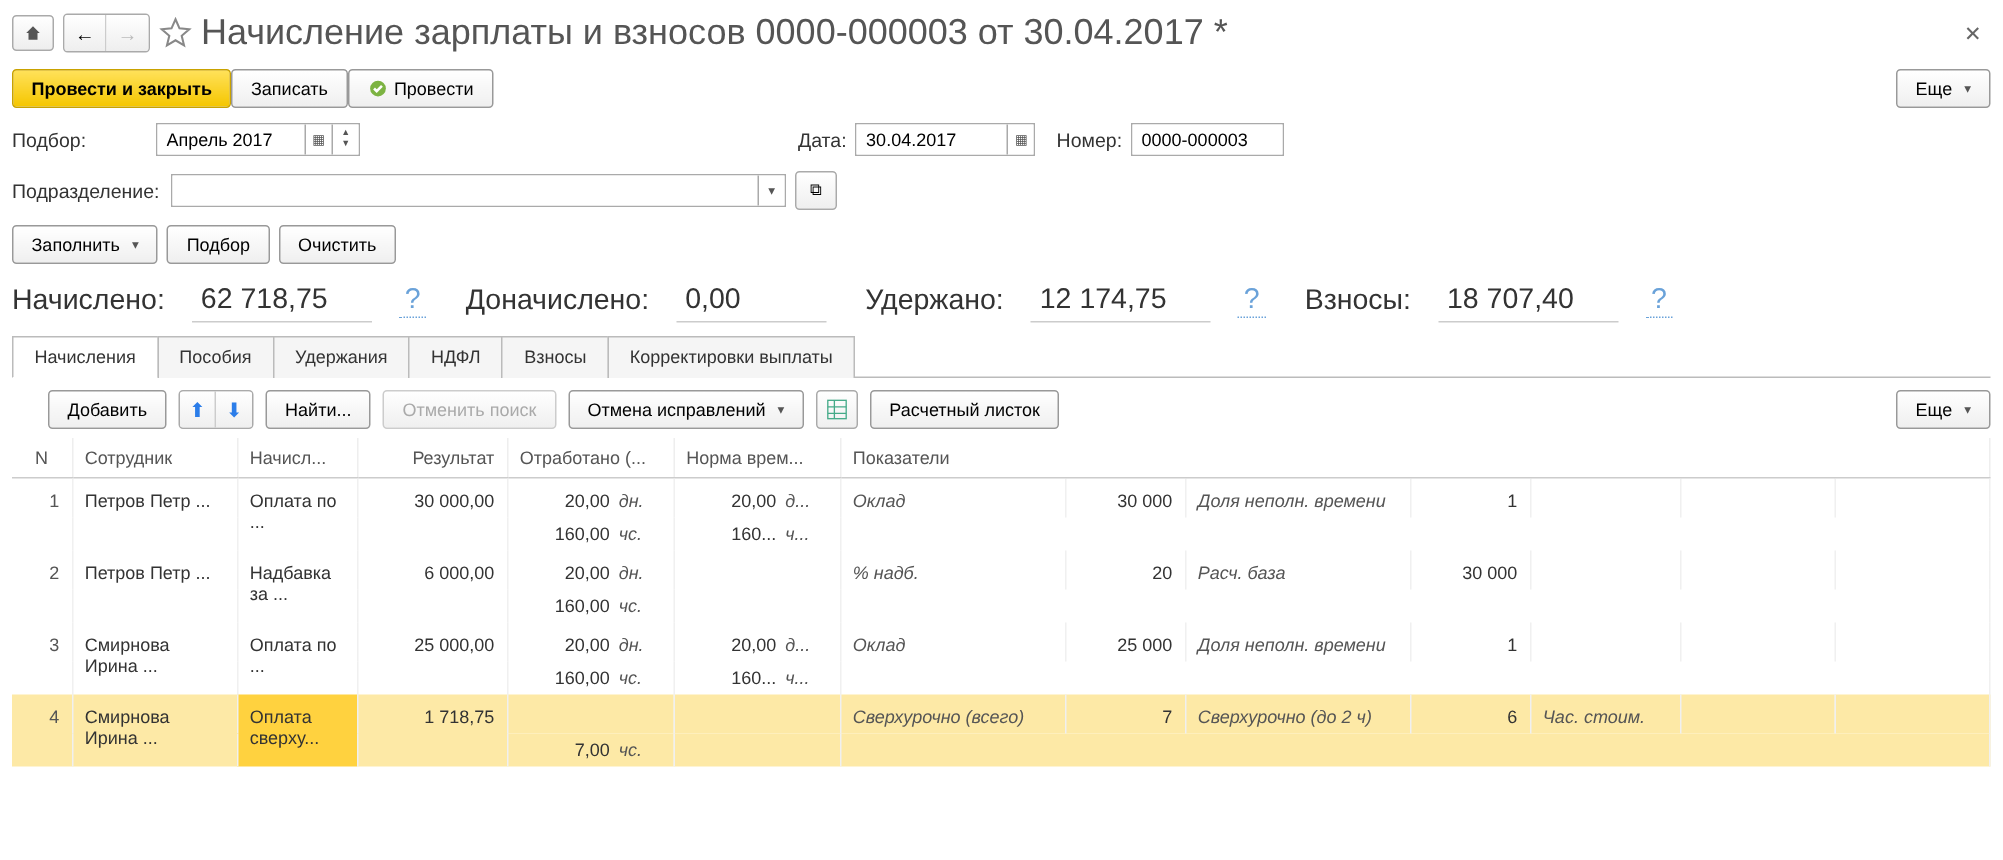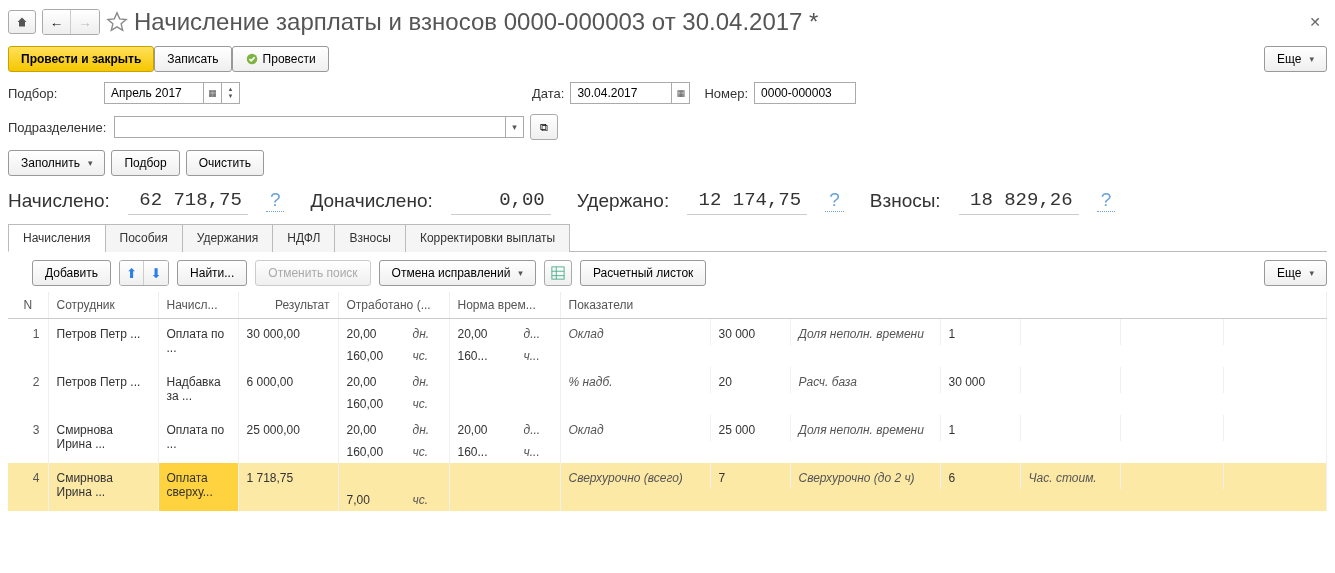--- a/index.html
+++ b/index.html
@@ -19,37 +19,37 @@
 .toolbar-left { display: flex; gap: 0; }
 .dd-arrow::after { content: "▾"; font-size: 9px; margin-left: 4px; color: #555; }
 .form-row { display: flex; align-items: center; gap: 6px; margin-bottom: 10px; }
 .form-label { font-size: 13px; color: #333; }
 .field-wrap { display: flex; align-items: stretch; border: 1px solid #aaa; }
 .field-wrap input { border: none; padding: 3px 6px; font-size: 12px; outline: none; }
 .field-wrap .fbtn { border-left: 1px solid #aaa; width: 18px; display: flex; align-items: center; justify-content: center; background: #fff; cursor: pointer; font-size: 9px; color: #555; }
 .subdiv-row { display: flex; align-items: center; gap: 6px; margin-bottom: 10px; }
 .subdiv-field { flex: 0 0 410px; }
 .totals-row { display: flex; align-items: center; gap: 18px; margin-bottom: 8px; font-size: 19px; }
-.totals-row .val { width: 120px; display: inline-block; text-align: right; padding: 3px 6px; border-bottom: 1px solid #ccc; font-family: Liberation Mono, monospace; }
+.totals-row .val { width: 120px; display: inline-block; text-align: left; padding: 3px 6px; border-bottom: 1px solid #ccc; }
 .help-icon { color: #6aa2d9; cursor: pointer; padding: 0 4px; border-bottom: 1px dotted #6aa2d9; }
 .tabs { display: flex; border-bottom: 1px solid #bbb; margin-bottom: 8px; }
 .tab { padding: 6px 14px; border: 1px solid #bbb; border-bottom: none; margin-right: -1px; background: #f5f5f5; cursor: pointer; position: relative; top: 1px; font-size: 12px; }
 .tab.active { background: #fff; border-bottom: 1px solid #fff; }
 .tab-toolbar { display: flex; align-items: center; gap: 8px; margin-bottom: 6px; padding-left: 24px; }
 .tab-toolbar .group { display: flex; gap: 0; border: 1px solid #aaa; border-radius: 3px; overflow: hidden; }
 .tab-toolbar .group .ibtn { width: 24px; height: 24px; border: none; border-right: 1px solid #ccc; background: linear-gradient(#fff,#efefef); display: flex; align-items: center; justify-content: center; cursor: pointer; }
 .tab-toolbar .group .ibtn:last-child { border-right: none; }
 .ibtn-alone { width: 28px; height: 26px; border: 1px solid #aaa; border-radius: 3px; background: linear-gradient(#fff,#efefef); display:flex; align-items:center; justify-content:center; cursor:pointer; }
 table.grid { width: 100%; border-collapse: collapse; }
 table.grid th { text-align: left; font-weight: normal; padding: 6px 8px; border-bottom: 1px solid #ccc; border-right: 1px solid #eee; color: #555; font-size: 12px; background: #fff; }
 table.grid th:first-child { text-align: center; width: 40px; }
 table.grid td { padding: 4px 8px; border-right: 1px solid #f0f0f0; vertical-align: top; font-size: 12px; }
 table.grid tbody tr.r-top td { padding-top: 8px; }
 table.grid .num { text-align: right; width: 40px; color: #555; }
-table.grid .rnum { text-align: left; }
+table.grid .rnum { text-align: right; }
 table.grid .ital { font-style: italic; color: #555; }
 table.grid .sel td { background: #fde9a6; }
 table.grid .sel .highlight { background: #ffd23f; }
 .grp2 { display: grid; grid-template-columns: 60px 28px; gap: 6px; }
 .icon-svg { width: 12px; height: 12px; }
 </style>
 </head>
 <body>
 
 <div class="win-header">
@@ -127,21 +127,21 @@
 <div class="totals-row">
   <span>Начислено:</span>
   <span class="val">62 718,75</span>
   <span class="help-icon">?</span>
   <span style="margin-left:8px">Доначислено:</span>
   <span class="val" style="width:100px">0,00</span>
   <span style="margin-left:8px">Удержано:</span>
   <span class="val">12 174,75</span>
   <span class="help-icon">?</span>
   <span style="margin-left:8px">Взносы:</span>
-  <span class="val">18 829,26</span>
+  <span class="val">18 707,40</span>
   <span class="help-icon">?</span>
 </div>
 
 <div class="tabs">
   <div class="tab active">Начисления</div>
   <div class="tab">Пособия</div>
   <div class="tab">Удержания</div>
   <div class="tab">НДФЛ</div>
   <div class="tab">Взносы</div>
   <div class="tab">Корректировки выплаты</div>

